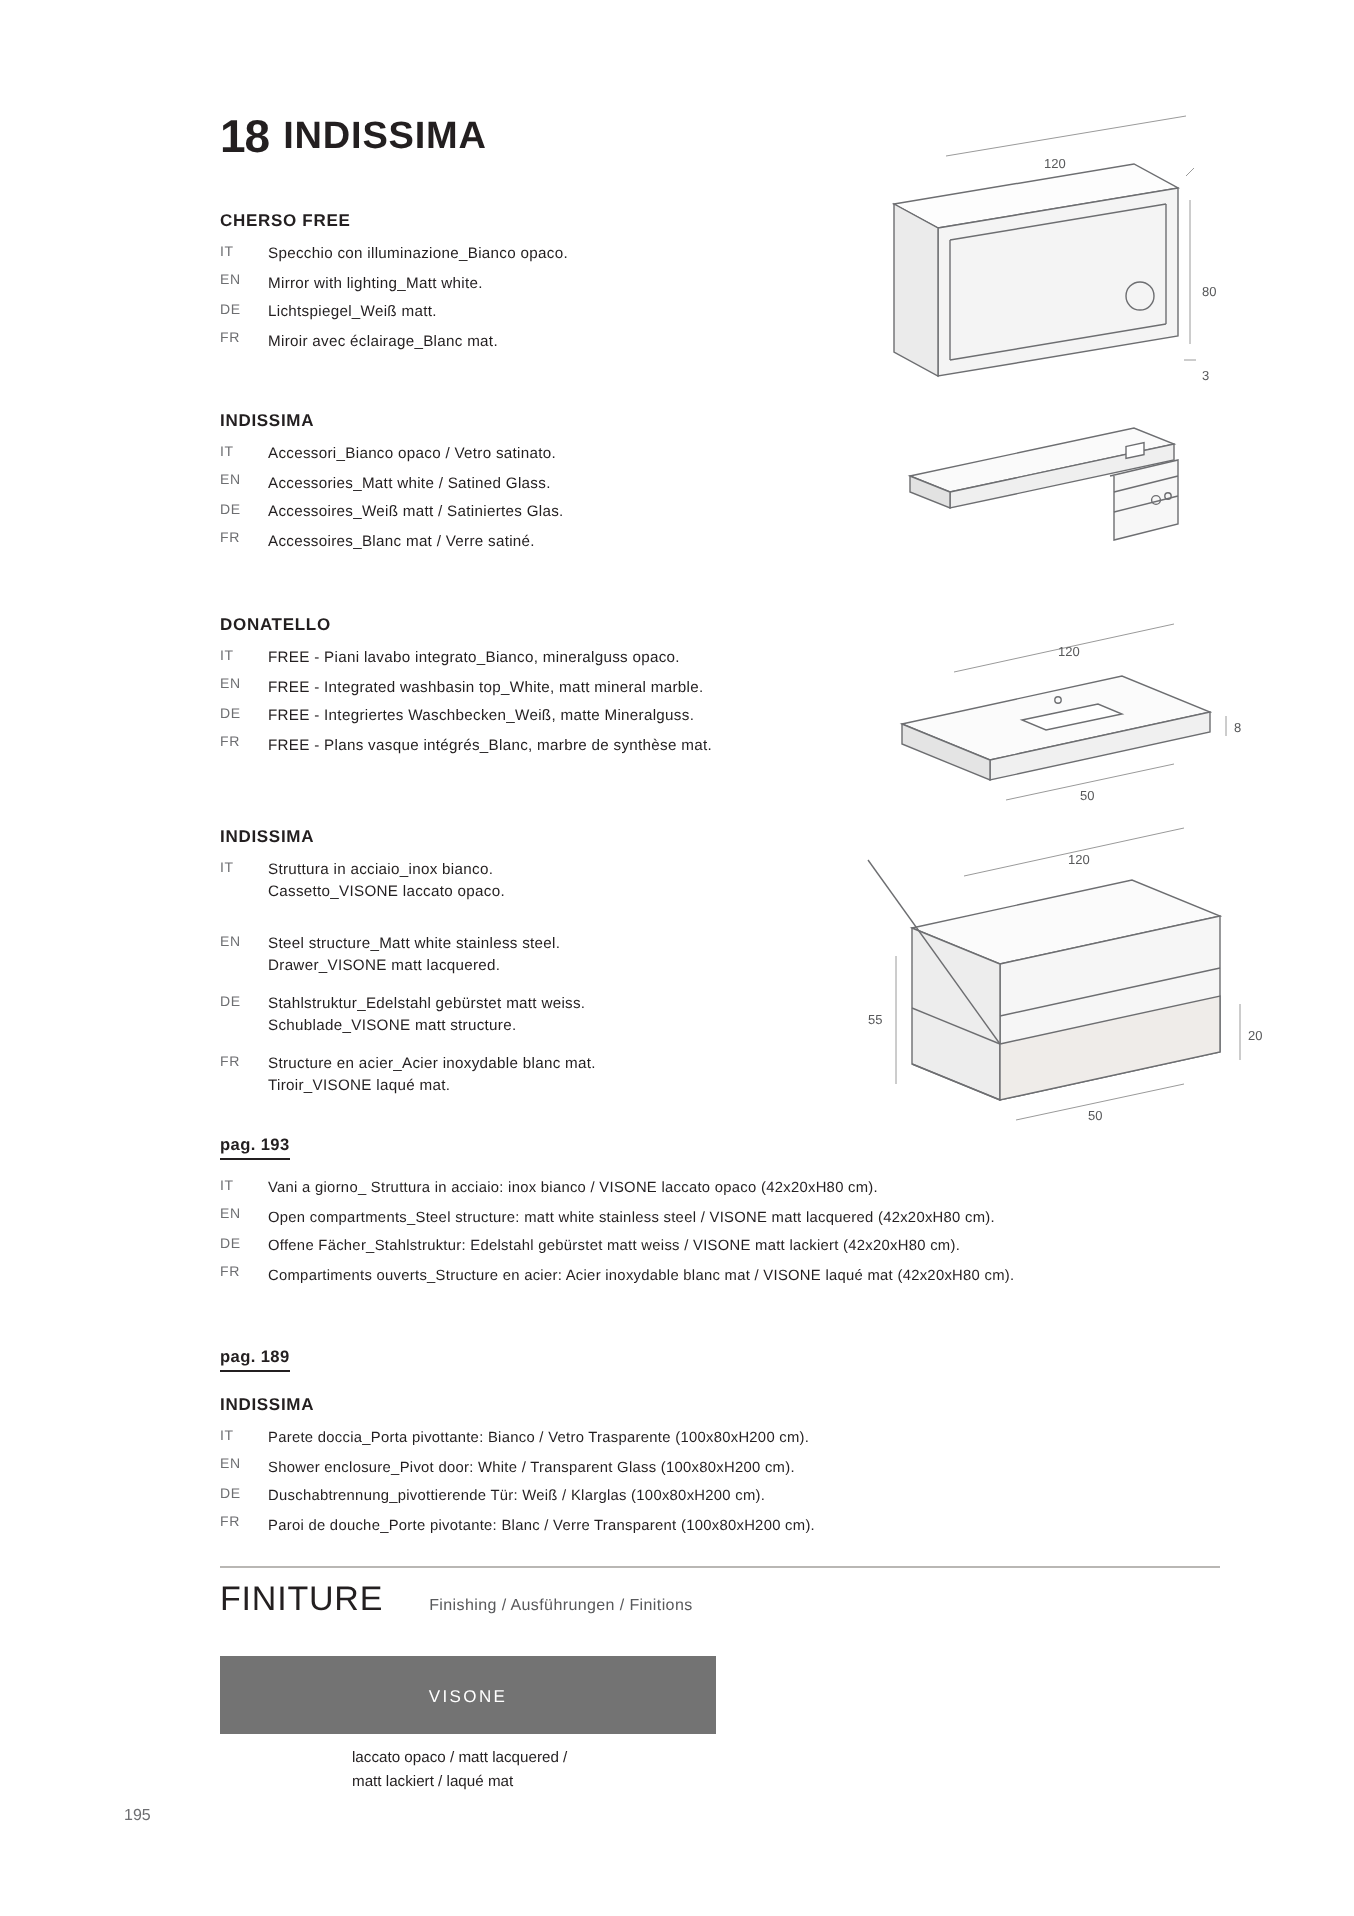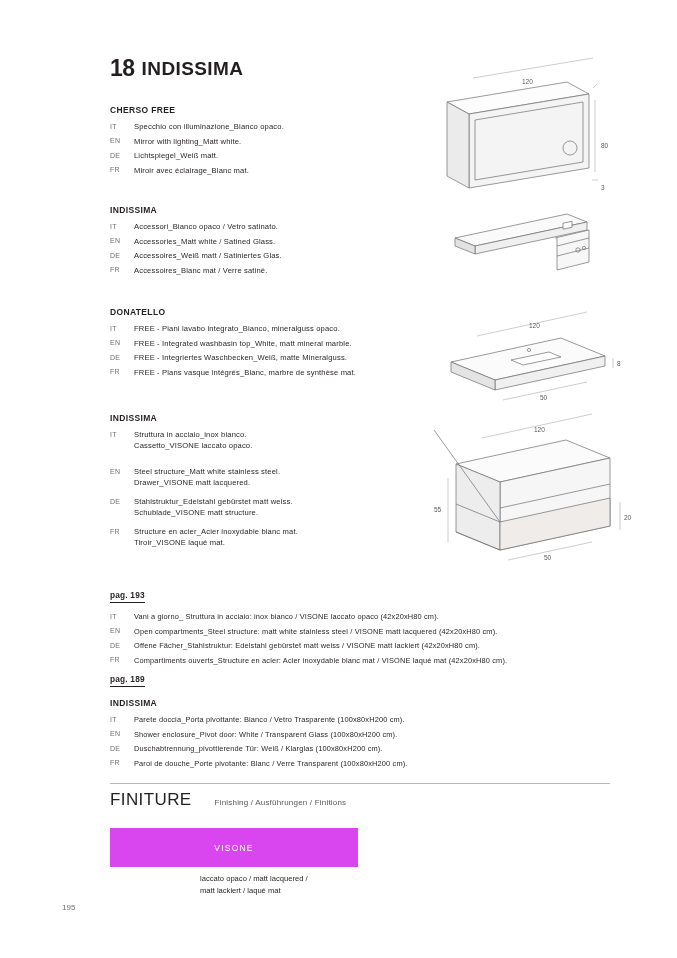--- a/index.html
+++ b/index.html
@@ -121,33 +121,33 @@
     font-size: 8px;
     color: #58595b;
     letter-spacing: 0.2px;
   }
   .swatch {
     position: absolute;
     left: 110px;
     top: 828px;
     width: 248px;
     height: 39px;
-    background: #d946ef;
+    background: #737373;
     display: flex;
     align-items: center;
     justify-content: center;
   }
   .swatch-label {
     color: #ffffff;
     font-size: 8.5px;
     letter-spacing: 1.2px;
   }
   .swatch-caption {
     position: absolute;
-    left: 200px;
+    left: 176px;
     top: 873px;
     font-size: 7.6px;
     line-height: 11.5px;
     color: #231f20;
   }
 
   .folio {
     position: absolute;
     left: 62px;
     top: 903px;
@@ -263,21 +263,21 @@
     </div>
     <div class="line">
       <div class="lang">FR</div>
       <div class="txt">
         <span class="l2">Structure en acier_Acier inoxydable blanc mat.</span>
         <span class="l2">Tiroir_VISONE laqué mat.</span>
       </div>
     </div>
   </div>
 
-  <div class="pagref" style="top:584px; width:470px;">
+  <div class="pagref" style="top:562px; width:470px;">
     <div class="pagref-label">pag. 193</div>
     <div class="line">
       <div class="lang">IT</div>
       <div class="txt">Vani a giorno_ Struttura in acciaio: inox bianco / VISONE laccato opaco (42x20xH80 cm).</div>
     </div>
     <div class="line">
       <div class="lang">EN</div>
       <div class="txt">Open compartments_Steel structure: matt white stainless steel / VISONE matt lacquered (42x20xH80 cm).</div>
     </div>
     <div class="line">

